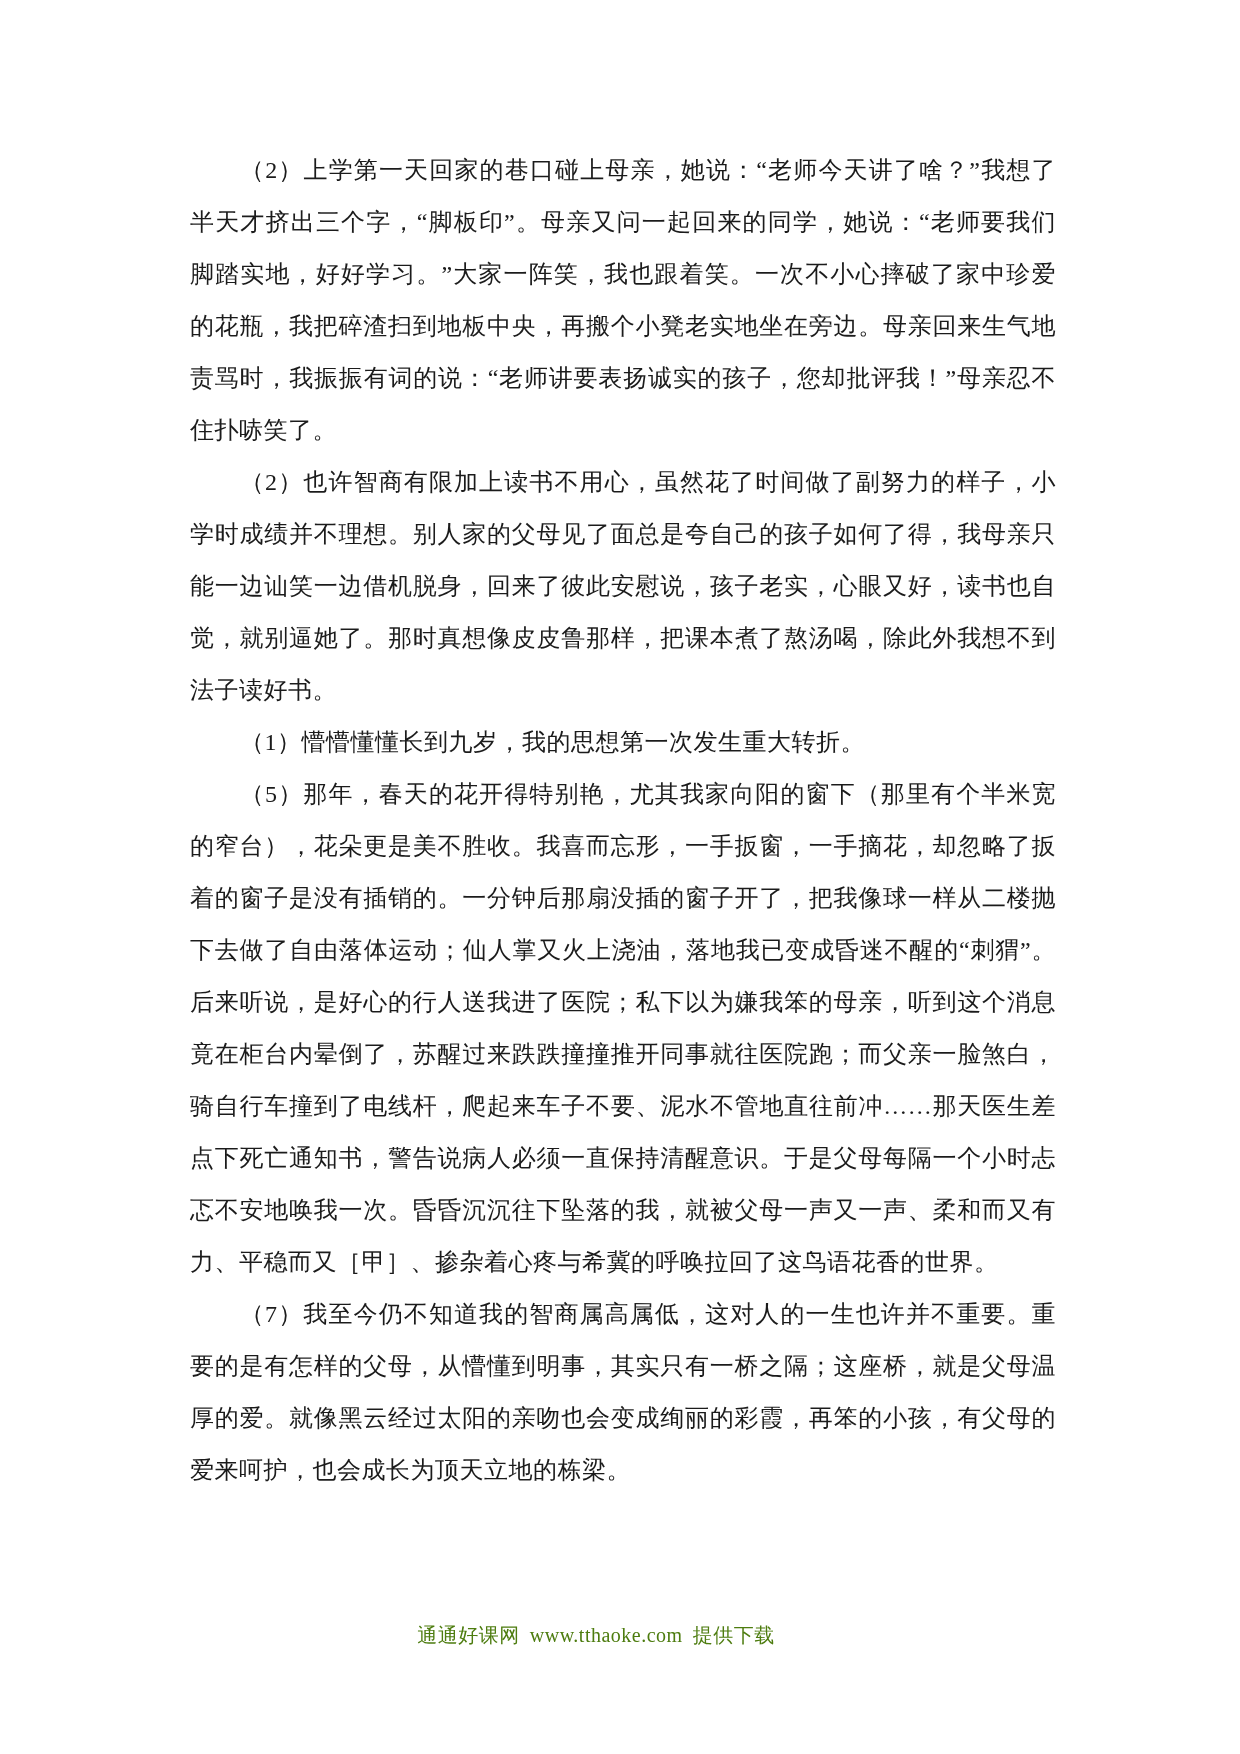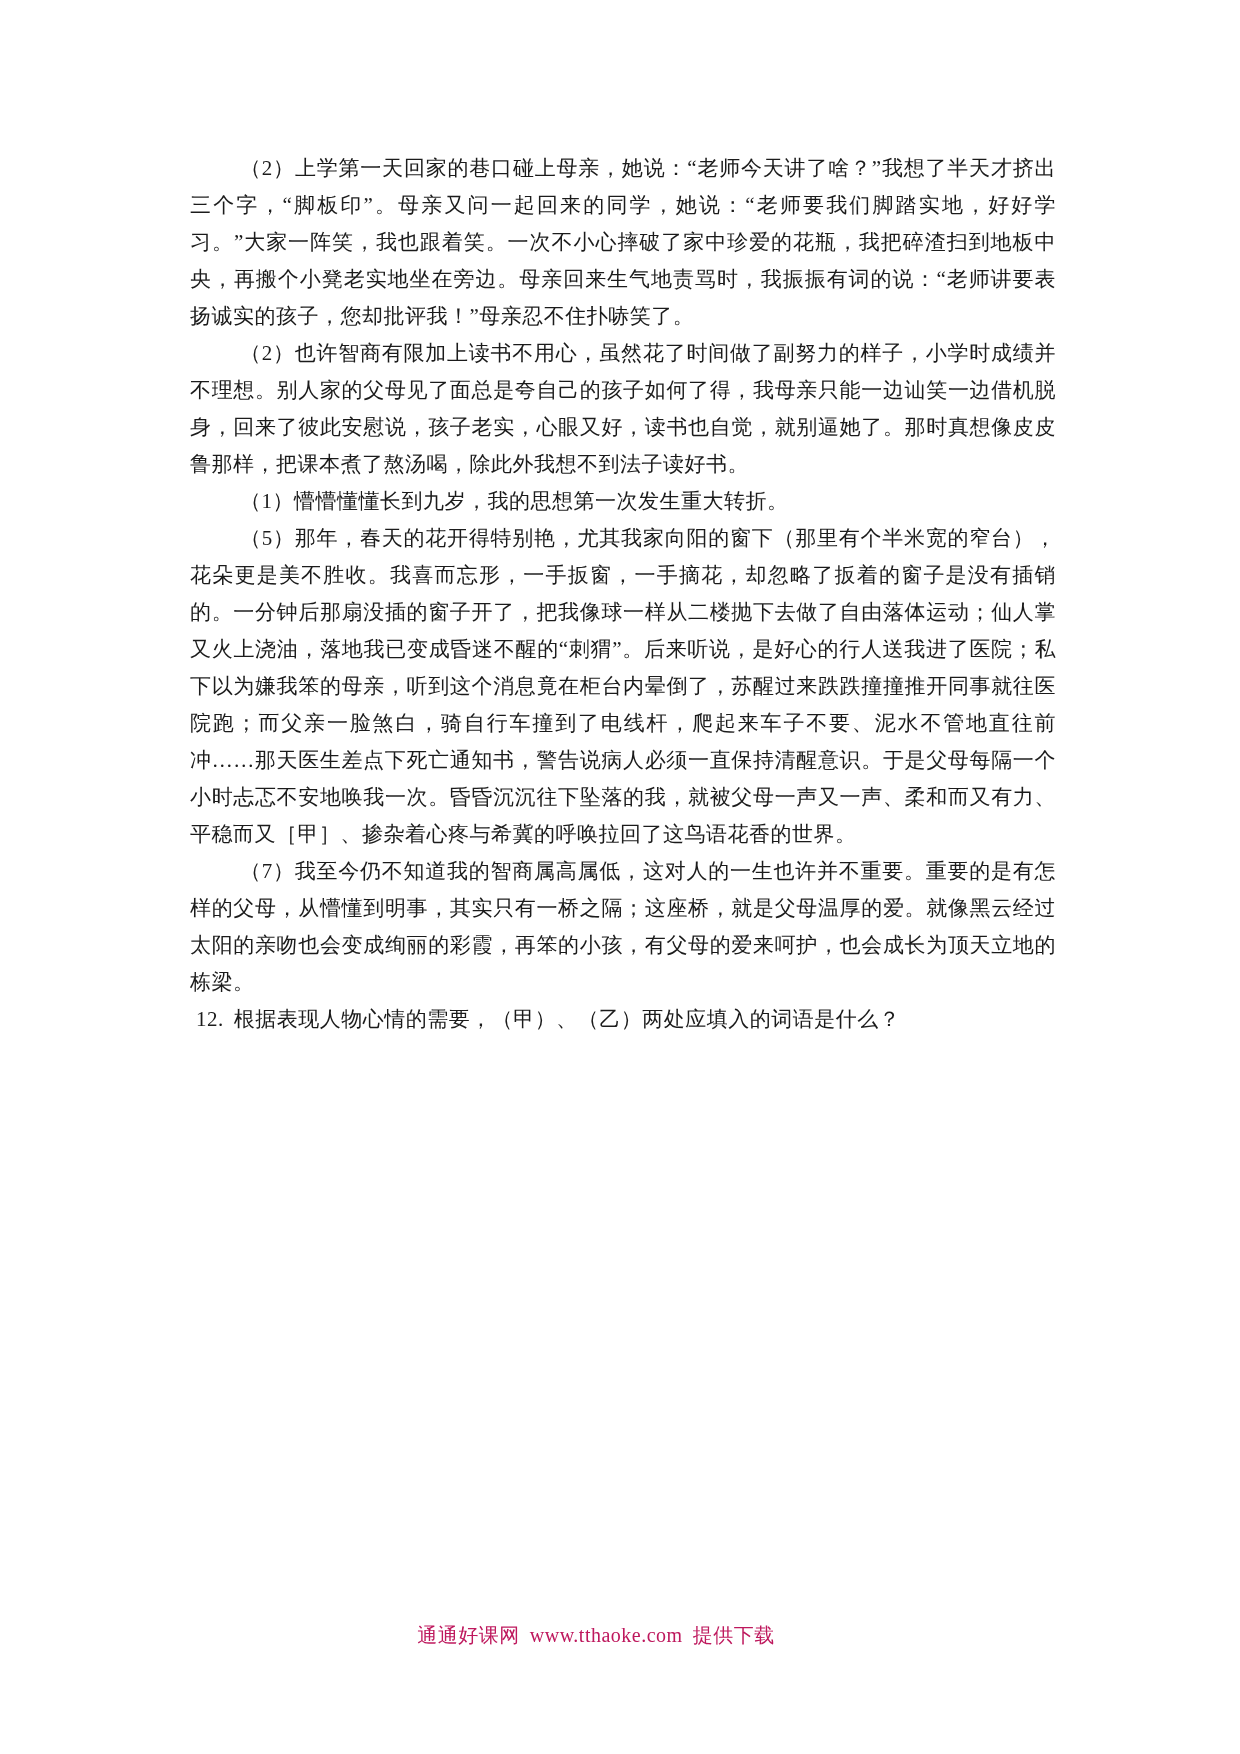--- a/index.html
+++ b/index.html
@@ -12,24 +12,24 @@
     width: 1240px;
     height: 1754px;
     background: #ffffff;
     overflow: hidden;
     font-family: "Liberation Serif", "DejaVu Serif", serif;
     color: #1b1b1b;
   }
   .content {
     position: absolute;
     left: 190px;
-    top: 150px;
+    top: 144px;
     width: 866px;
-    font-size: 21px;
-    line-height: 37px;
+    font-size: 24px;
+    line-height: 52px;
     text-align: justify;
     letter-spacing: 0.5px;
   }
   .content p {
     margin: 0;
     padding: 0;
     text-indent: 50px;
     word-break: break-all;
   }
   .content p.question {
@@ -39,38 +39,37 @@
     margin-right: 10px;
   }
   .footer {
     position: absolute;
     left: 0;
     top: 1620px;
     width: 1192px;
     text-align: center;
     font-size: 20px;
     line-height: 30px;
-    color: #be185d;
+    color: #4d7c0f;
     letter-spacing: 0.5px;
   }
   .footer span {
     margin: 0 5px;
   }
 </style>
 </head>
 <body>
 
 <div class="page">
 
   <div class="content">
     <p>（2）上学第一天回家的巷口碰上母亲，她说：“老师今天讲了啥？”我想了半天才挤出三个字，“脚板印”。母亲又问一起回来的同学，她说：“老师要我们脚踏实地，好好学习。”大家一阵笑，我也跟着笑。一次不小心摔破了家中珍爱的花瓶，我把碎渣扫到地板中央，再搬个小凳老实地坐在旁边。母亲回来生气地责骂时，我振振有词的说：“老师讲要表扬诚实的孩子，您却批评我！”母亲忍不住扑哧笑了。</p>
     <p>（2）也许智商有限加上读书不用心，虽然花了时间做了副努力的样子，小学时成绩并不理想。别人家的父母见了面总是夸自己的孩子如何了得，我母亲只能一边讪笑一边借机脱身，回来了彼此安慰说，孩子老实，心眼又好，读书也自觉，就别逼她了。那时真想像皮皮鲁那样，把课本煮了熬汤喝，除此外我想不到法子读好书。</p>
     <p>（1）懵懵懂懂长到九岁，我的思想第一次发生重大转折。</p>
     <p>（5）那年，春天的花开得特别艳，尤其我家向阳的窗下（那里有个半米宽的窄台），花朵更是美不胜收。我喜而忘形，一手扳窗，一手摘花，却忽略了扳着的窗子是没有插销的。一分钟后那扇没插的窗子开了，把我像球一样从二楼抛下去做了自由落体运动；仙人掌又火上浇油，落地我已变成昏迷不醒的“刺猬”。后来听说，是好心的行人送我进了医院；私下以为嫌我笨的母亲，听到这个消息竟在柜台内晕倒了，苏醒过来跌跌撞撞推开同事就往医院跑；而父亲一脸煞白，骑自行车撞到了电线杆，爬起来车子不要、泥水不管地直往前冲……那天医生差点下死亡通知书，警告说病人必须一直保持清醒意识。于是父母每隔一个小时忐忑不安地唤我一次。昏昏沉沉往下坠落的我，就被父母一声又一声、柔和而又有力、平稳而又［甲］、掺杂着心疼与希冀的呼唤拉回了这鸟语花香的世界。</p>
     <p>（7）我至今仍不知道我的智商属高属低，这对人的一生也许并不重要。重要的是有怎样的父母，从懵懂到明事，其实只有一桥之隔；这座桥，就是父母温厚的爱。就像黑云经过太阳的亲吻也会变成绚丽的彩霞，再笨的小孩，有父母的爱来呵护，也会成长为顶天立地的栋梁。</p>
-    <p class="question"><span class="q-num">12.</span><span>根据表现人物心情的需要，（甲）、（乙）两处应填入的词语是什么？</span></p>
   </div>
 
   <div class="footer">
     <span>通通好课网</span><span>www.tthaoke.com</span><span>提供下载</span>
   </div>
 
 </div>
 
 </body></html>

